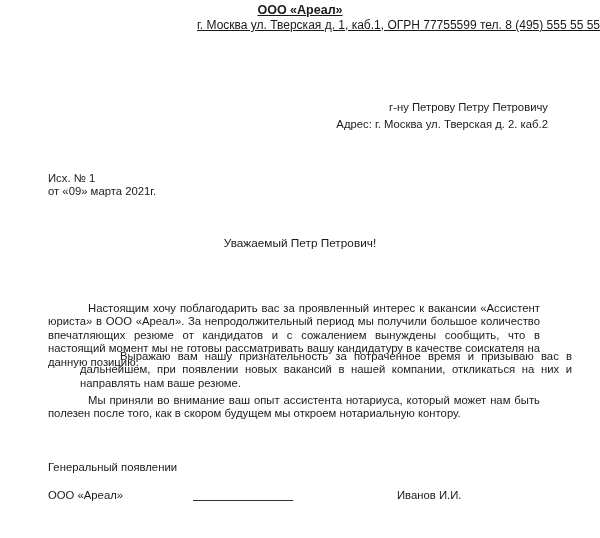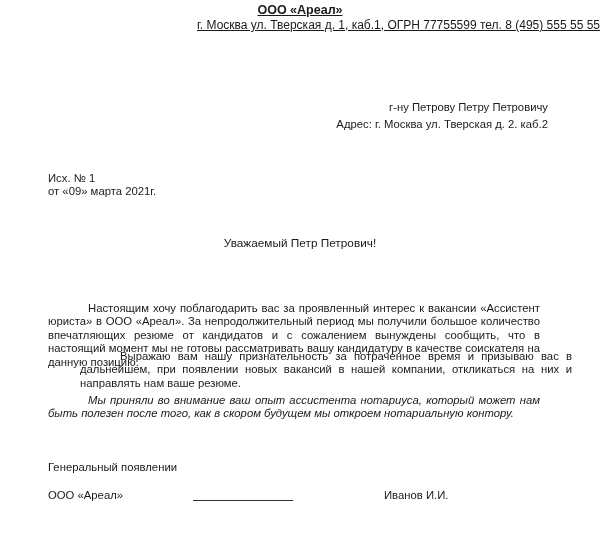--- a/index.html
+++ b/index.html
@@ -10,25 +10,25 @@
   .requisites { left:0; width:600px; top:18px; text-align:right; font-size:12px; text-decoration:underline; }
   .to { right:52px; top:101px; text-align:right; }
   .addr { right:52px; top:118px; text-align:left; }
   .ref1 { left:48px; top:172px; }
   .ref2 { left:48px; top:185px; }
   .greet { left:0; width:600px; top:236px; text-align:center; font-size:11.8px; }
   .para { position:absolute; left:48px; width:492px; white-space:normal; text-align:justify;
           text-indent:40px; line-height:13.4px; margin:0; }
   .p1 { top:264px;margin-top:38px; }
   .p2 { top:350px;margin-left:32px; }
-  .p3 { top:394px;font-style:italic; }
+  .p3 { top:394px; }
   .sig-title { left:48px; top:461px; }
   .sig-company { left:48px; top:489px; }
   .sig-line { position:absolute; left:193px; top:500px; width:100px; border-bottom:1px solid #333; }
-  .sig-name { left:384px; top:489px; }
+  .sig-name { left:397px; top:489px; }
 </style>
 </head>
 <body>
 
 <div>
   <div class="abs company">ООО «Ареал»</div>
   <div class="abs requisites">г. Москва ул. Тверская д. 1, каб.1, ОГРН 77755599 тел. 8 (495) 555 55 55</div>
 
   <div class="abs to">г-ну Петрову Петру Петровичу</div>
   <div class="abs addr">Адрес: г. Москва ул. Тверская д. 2. каб.2</div>

